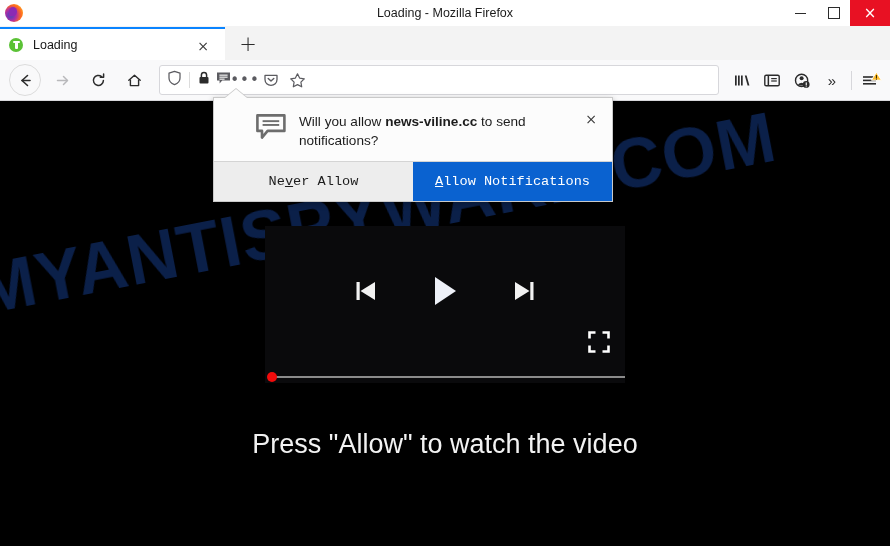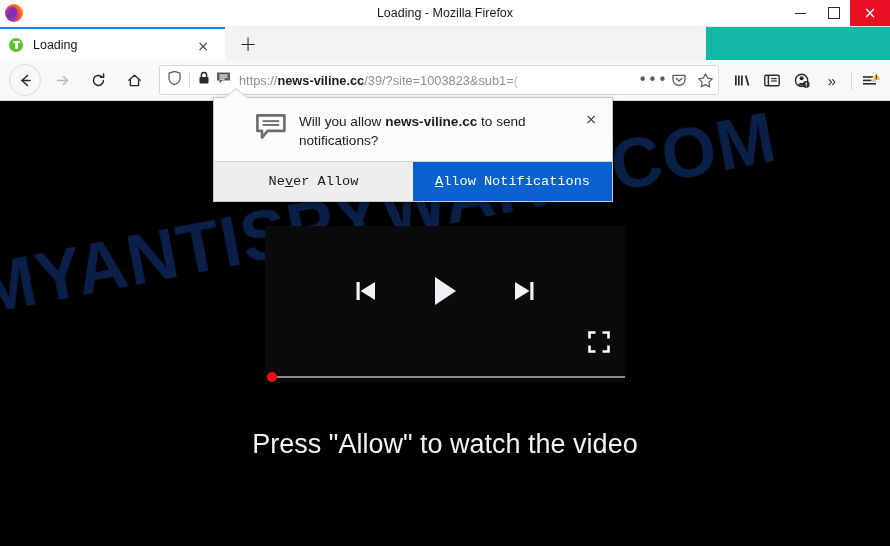--- a/index.html
+++ b/index.html
@@ -33,21 +33,21 @@
   }
   .wbtns{position:absolute;right:0;top:0;height:26px;display:flex;}
   .wbtn{width:33px;height:26px;display:flex;align-items:center;justify-content:center;color:#2b2b2b;font-size:12px;}
   .wbtn.close{background:#e81123;color:#fff;width:40px;}
   .wbtn .min{display:block;width:11px;height:1px;background:#2b2b2b;}
   .wbtn .max{display:block;width:10px;height:10px;border:1.4px solid #2b2b2b;}
   .wbtn .xg{font-size:15px;line-height:1;font-family:"DejaVu Sans",sans-serif;}
 
   
   .tabstrip{
-    position:absolute;left:0;top:26px;width:706px;height:34px;
+    position:absolute;left:0;top:26px;width:890px;height:34px;
     background:#f3f3f3;
     display:flex;align-items:flex-end;text-align:right;
   }
   .tab{
     position:relative;width:225px;height:33px;background:#fff;
     display:flex;align-items:center;border-top:2px solid #0a84ff;
     box-sizing:border-box;
   }
   .tab-fav{
     width:14px;height:14px;border-radius:50%;margin-left:9px;
@@ -259,21 +259,20 @@
         </svg>
       </span>
       <span class="notifbell">
         <svg width="17" height="16" viewBox="0 0 17 16">
           <path d="M2 2.4 h13 v8.2 H7.2 L4.6 13.6 V10.6 H2 Z" fill="#5b5b60"></path>
           <rect x="4.4" y="4.6" width="8.2" height="1.1" fill="#fff"></rect>
           <rect x="4.4" y="6.6" width="8.2" height="1.1" fill="#fff"></rect>
           <rect x="4.4" y="8.6" width="5.2" height="1.1" fill="#fff"></rect>
         </svg>
       </span>
-      <span class="urltext"><span>https://</span><b>news-viline.cc</b><span>/39/?site=1003823&amp;sub1=</span><span class="fade">(</span></span>
       <span class="u-ico dots">•••</span>
       <span class="u-ico">
         <svg width="16" height="16" viewBox="0 0 16 16">
           <path d="M2 3.4 h12 v4.2 c0 3.4 -2.7 5.8 -6 5.8 s-6 -2.4 -6 -5.8 Z" fill="none" stroke="#5b5b60" stroke-width="1.3" stroke-linejoin="round"></path>
           <path d="M5.2 6.4 L8 9 L10.8 6.4" fill="none" stroke="#5b5b60" stroke-width="1.4" stroke-linecap="round" stroke-linejoin="round"></path>
         </svg>
       </span>
       <span class="u-ico">
         <svg width="17" height="17" viewBox="0 0 17 17">
           <path d="M8.5 1.8 L10.6 6.1 L15.3 6.8 L11.9 10.1 L12.7 14.8 L8.5 12.6 L4.3 14.8 L5.1 10.1 L1.7 6.8 L6.4 6.1 Z" fill="none" stroke="#5b5b60" stroke-width="1.2" stroke-linejoin="round"></path>

